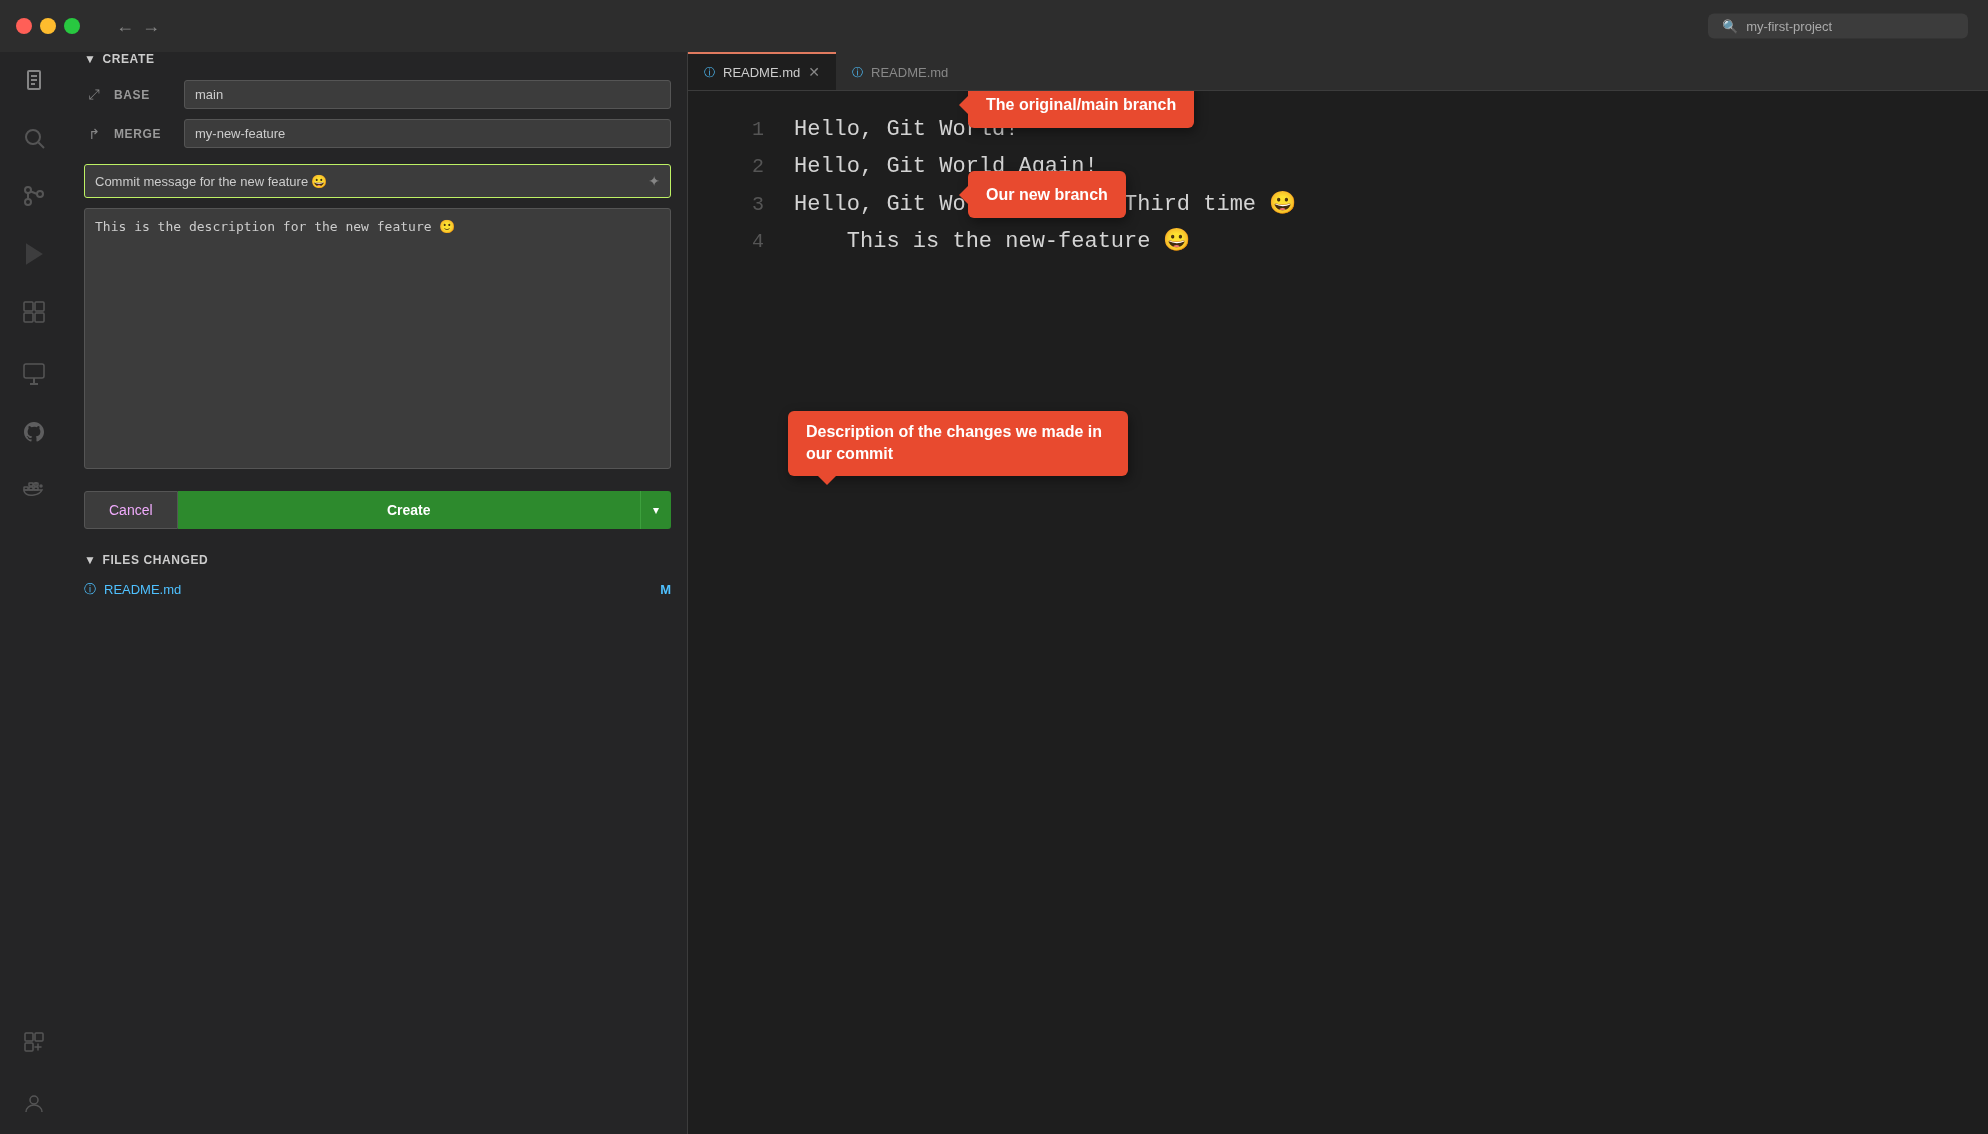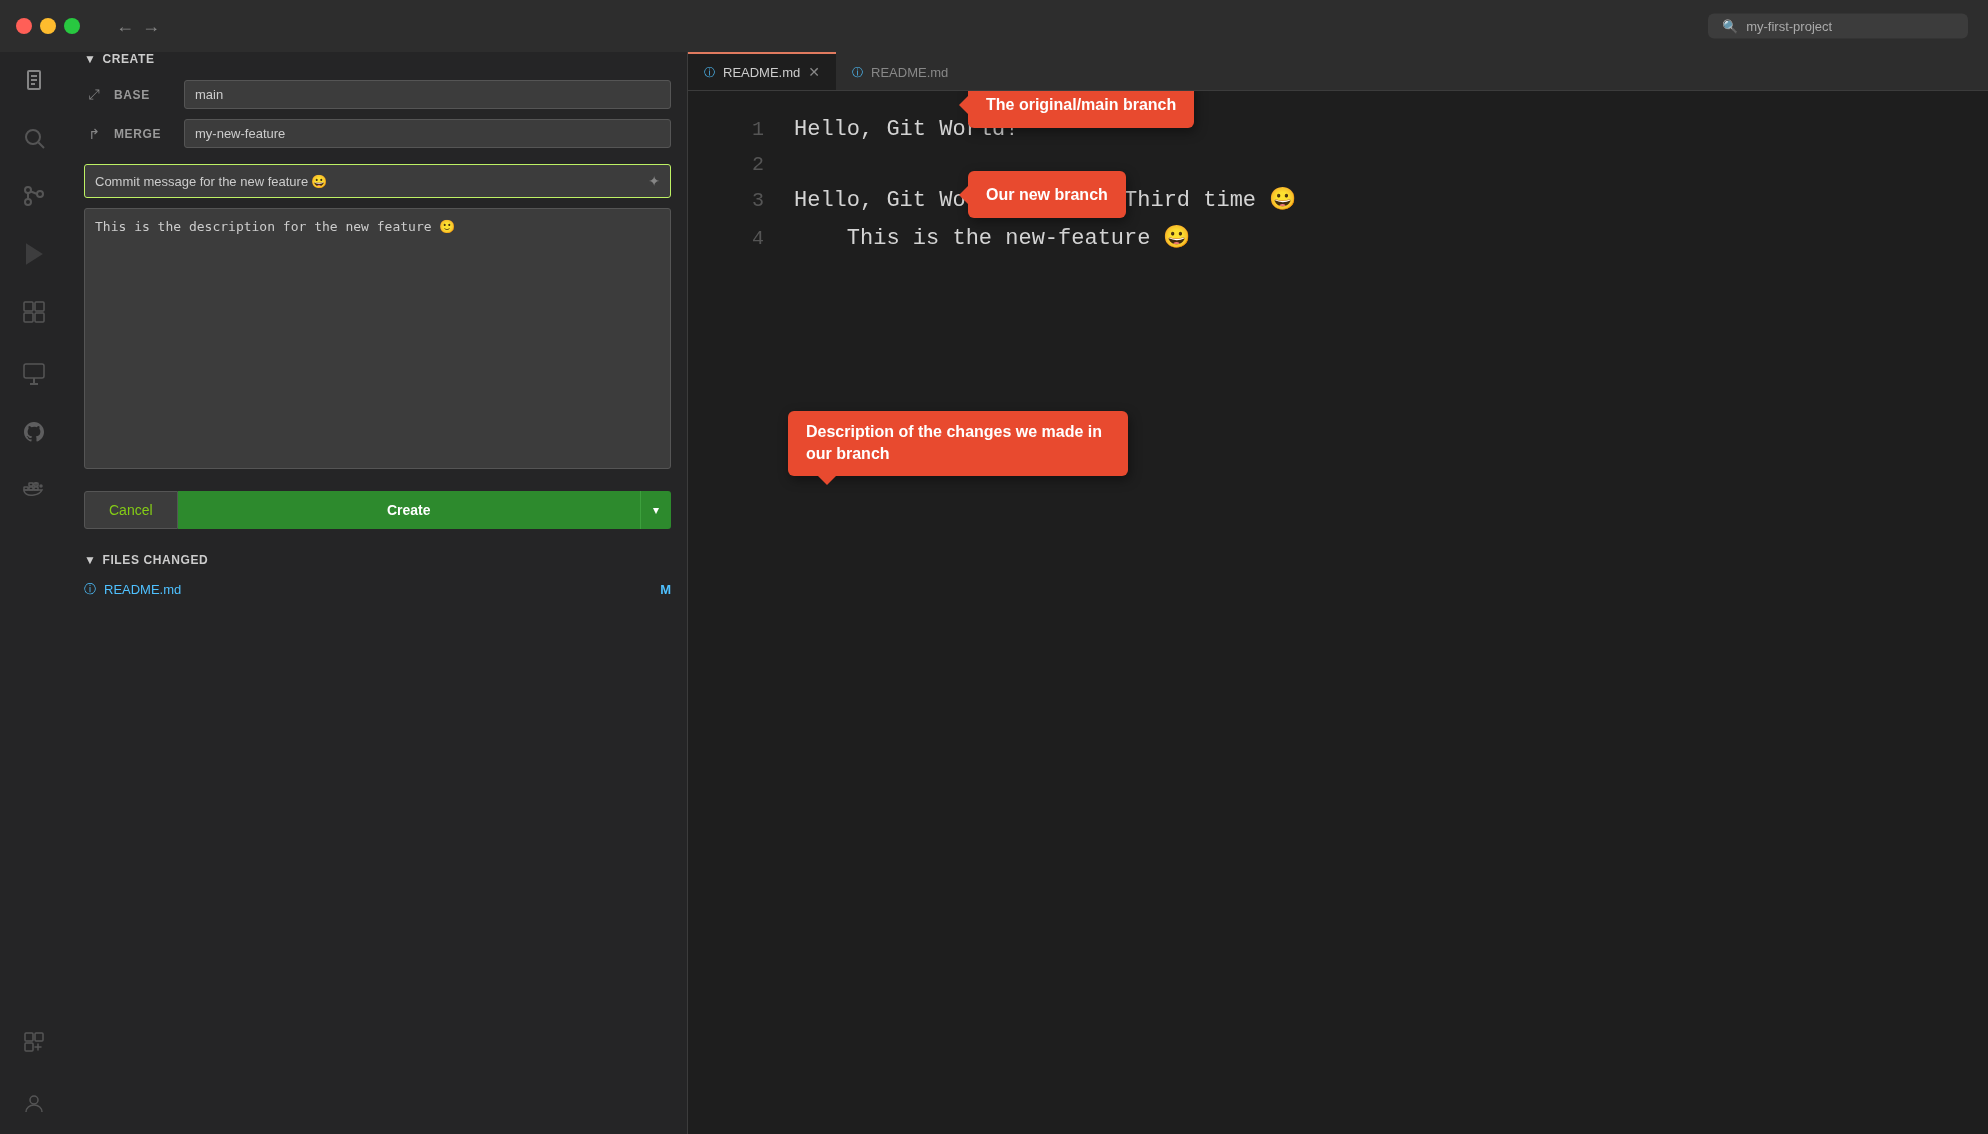--- a/index.html
+++ b/index.html
@@ -205,21 +205,21 @@
       outline: none;
     }
 
     .button-row {
       display: flex;
       gap: 0;
       margin-top: 18px;
     }
     .cancel-btn {
       background: #3c3c3c;
-      color: #84cc16;
+      color: #f0abfc;
       border: 1px solid #555;
       padding: 10px 24px;
       font-size: 14px;
       cursor: pointer;
       border-radius: 3px 0 0 3px;
     }
     .create-btn {
       flex: 1;
       background: #2d8a2d;
       color: white;
@@ -544,38 +544,39 @@
       </div>
     </div>
 
     <div class="editor-content" style="position:relative;">
       <div class="line">
         <span class="line-num">1</span>
         <span class="line-content">Hello, Git World!</span>
       </div>
       <div class="line">
         <span class="line-num">2</span>
+        <span class="line-content">Hello, Git World Again!</span>
       </div>
       <div class="line">
         <span class="line-num">3</span>
         <span class="line-content">Hello, Git World for the Third time 😀</span>
       </div>
       <div class="line">
         <span class="line-num">4</span>
         <span class="line-content">&nbsp;&nbsp;&nbsp;&nbsp;This is the new-feature 😀</span>
       </div>
 
       <div class="callout arrow-left" style="top: -10px; left: 280px; text-align: center;">
         <span>The original/main branch</span>
       </div>
 
       <div class="callout arrow-left" style="top: 80px; left: 280px;">
         <span>Our new branch</span>
       </div>
 
 
       <div class="callout arrow-bottom-left" style="top: 320px; left: 100px; white-space: normal; max-width: 340px; line-height: 1.4;">
-        <span>Description of the changes we made in our branch</span>
+        <span>Description of the changes we made in our commit</span>
       </div>
     </div>
   </div>
 
 </div>
 
 </body></html>

